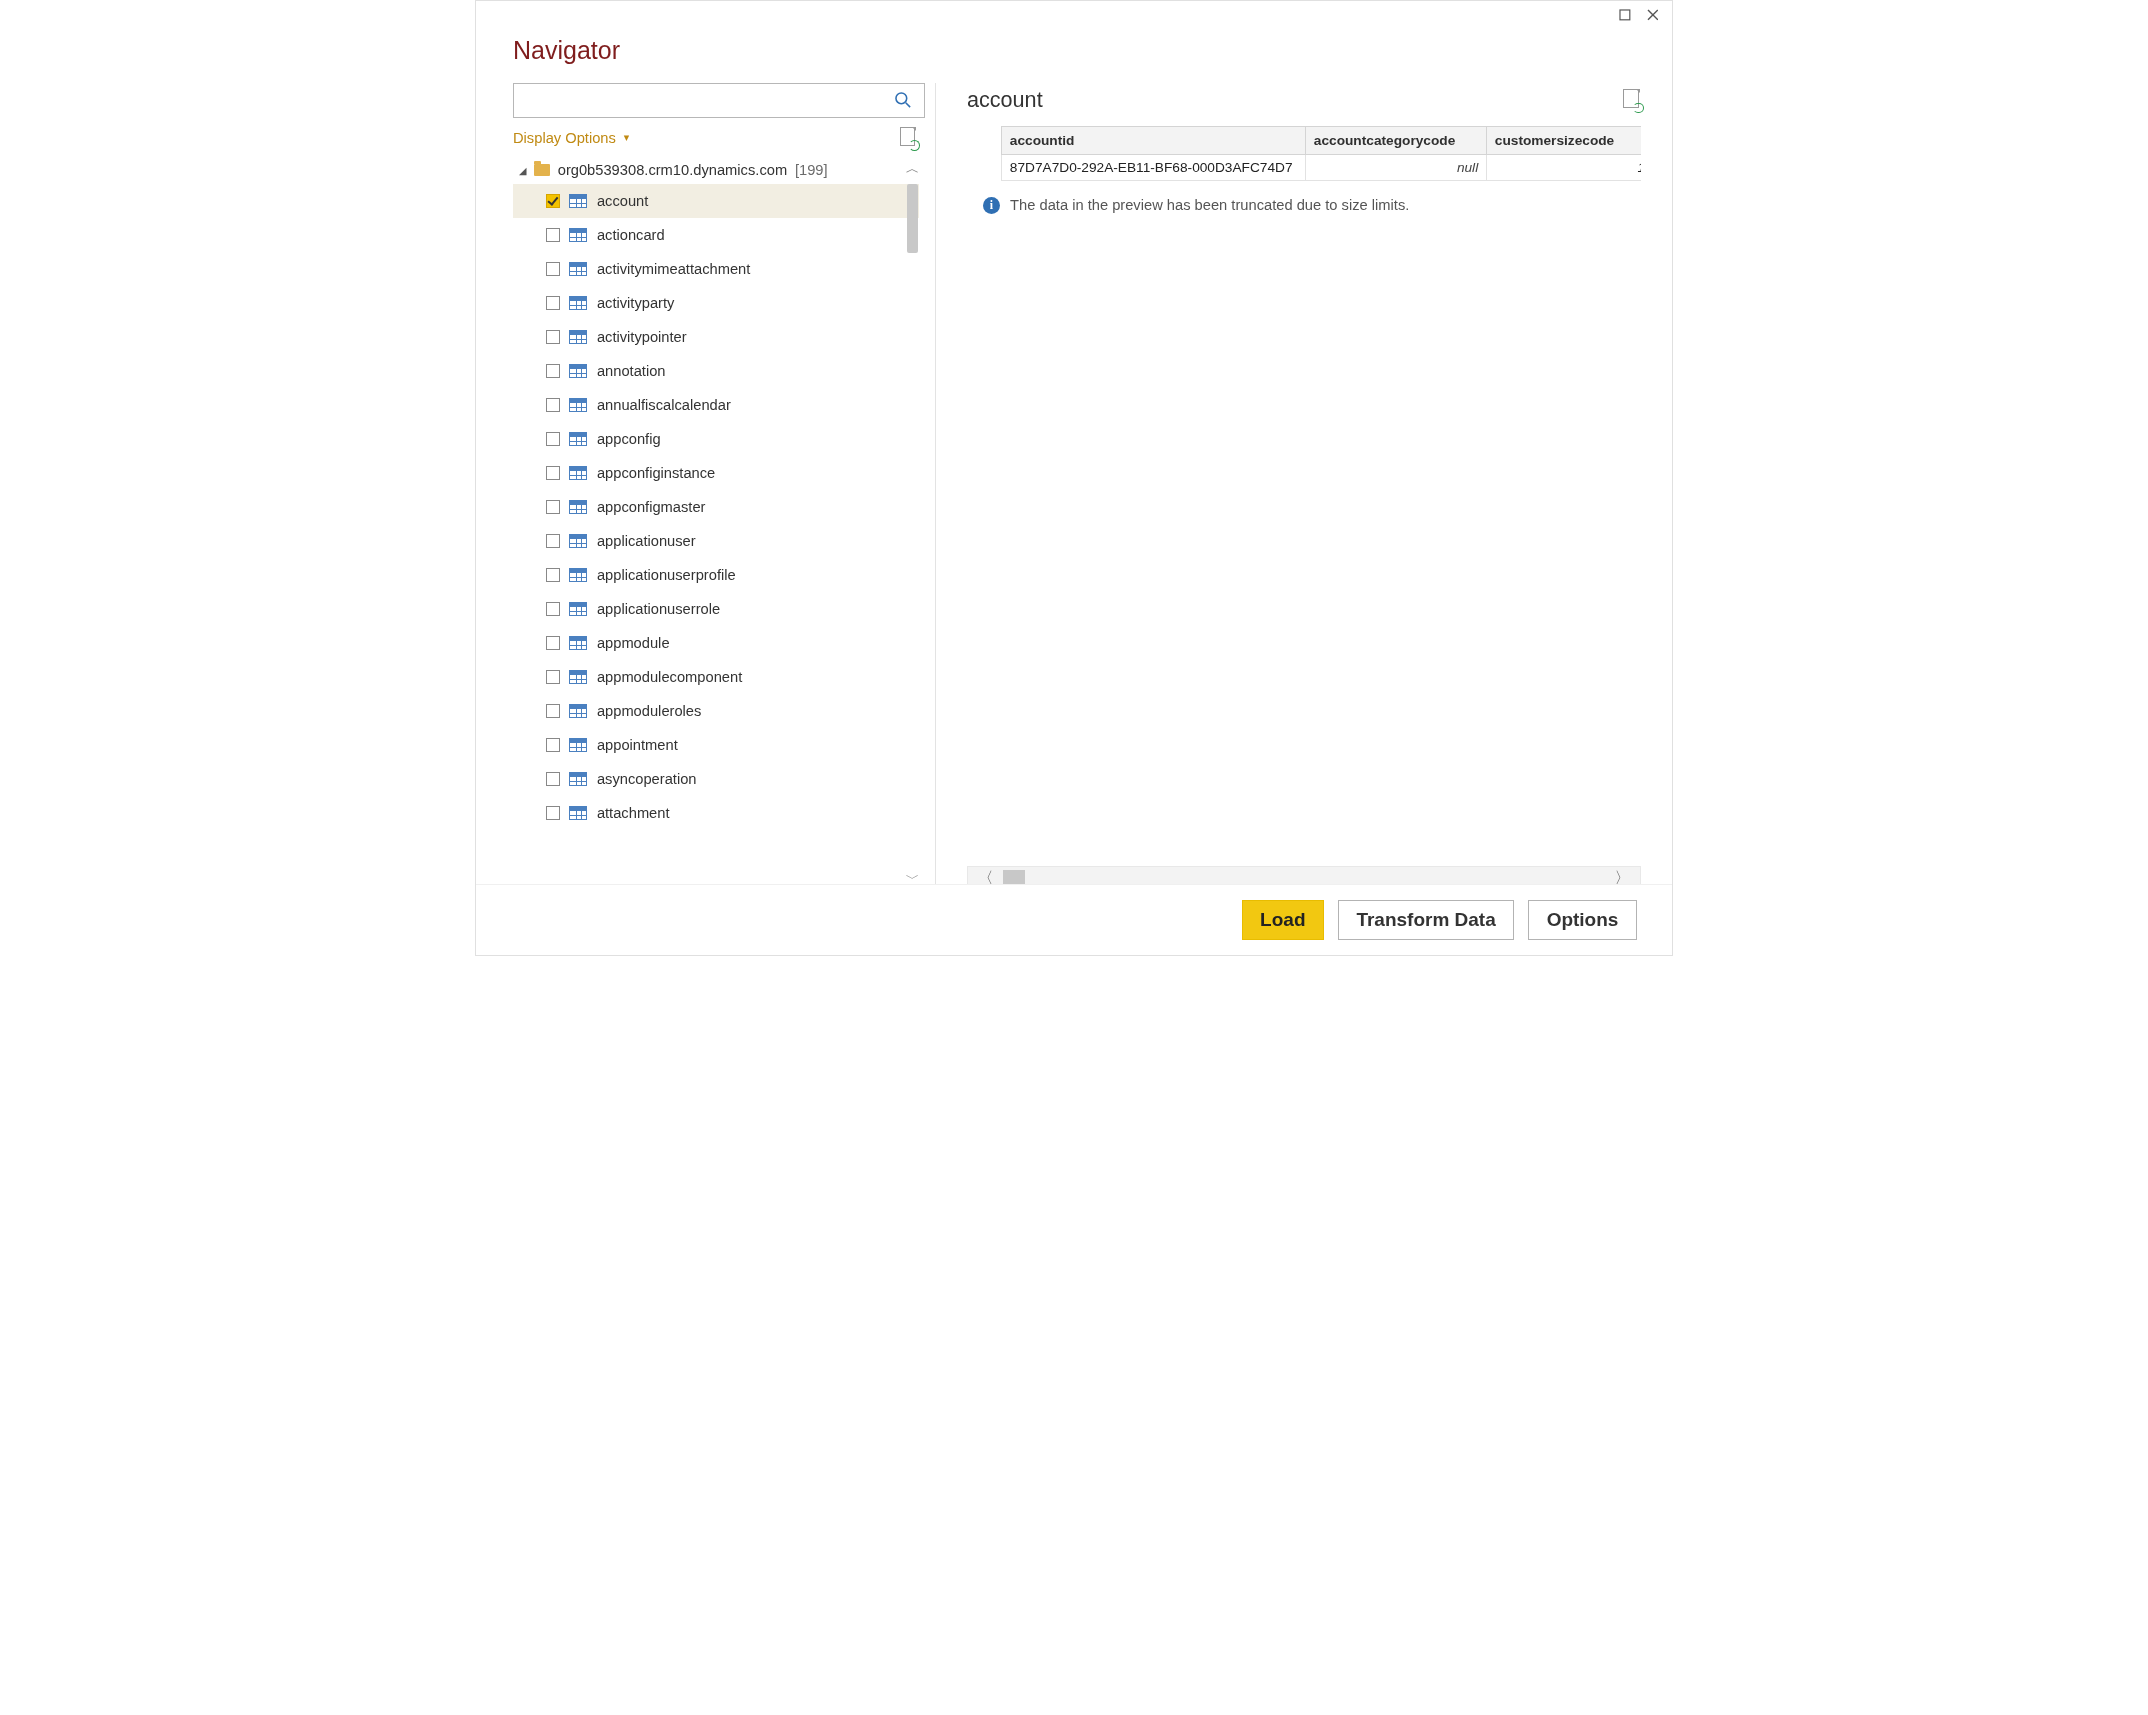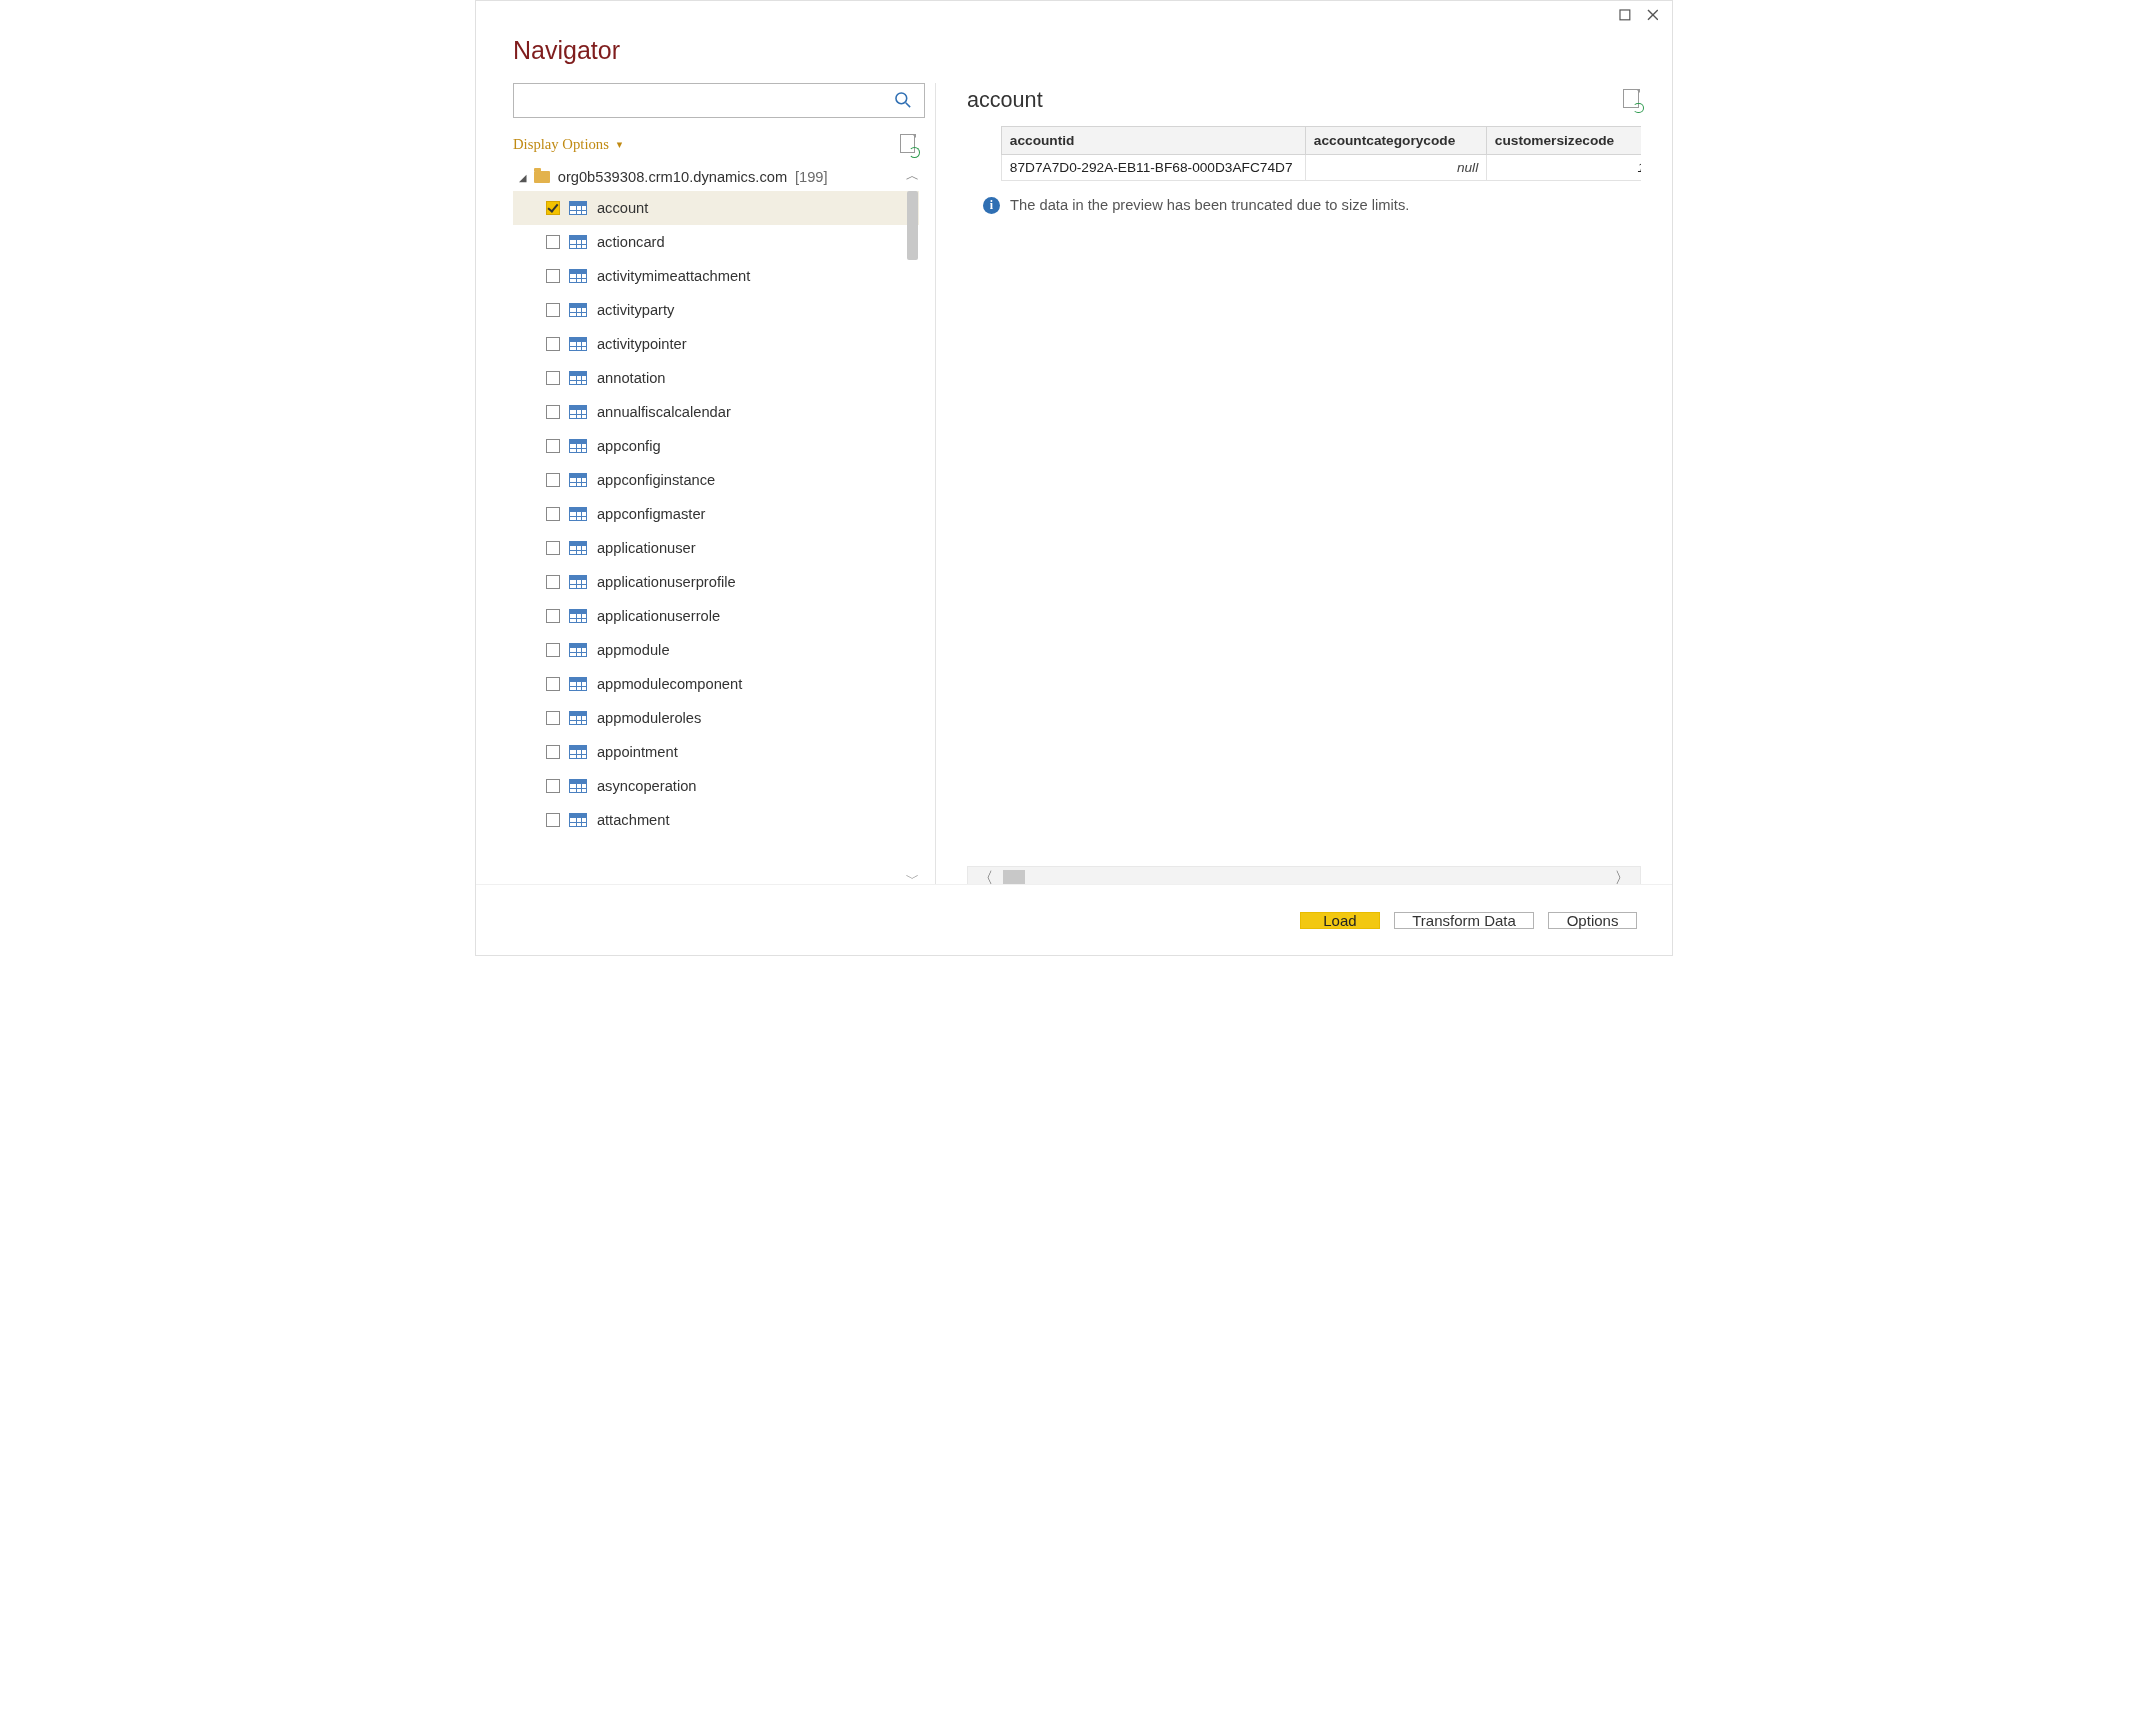--- a/index.html
+++ b/index.html
@@ -49,23 +49,22 @@
     border: 1px solid #b7b7b7;
     font-size: 13.7px;
     padding: 3.9px 33px 3.9px 7.8px;
     outline:none;
   }
   .search-icon {
     position:absolute; right: 7.8px; top: 7.8px; color:#2f6fb3;
   }
   .display-row {
     display:flex; align-items:center; justify-content:space-between;
-    margin-top: 16px; margin-bottom: 9.8px;
+    margin-top: 9px; margin-bottom: 9.8px;
     padding-right: 2px;
-    font-family: Liberation Serif, serif;
   }
   .display-options {
     color: #c08a13;
     font-size: 14.7px;
     display:flex; align-items:center; gap:7.8px;
     cursor:pointer;
   }
   .display-options .chev { font-size:10.8px; color:#c08a13; }
   .tree-wrap {
     flex:1; overflow:hidden; position:relative;
@@ -183,23 +182,23 @@
   .h-scroll .thumb { position:absolute; left:0; top:2.9px; height:17.6px; width:21.6px; background:#c8c8c8;}
   
   .footer {
     position:absolute; bottom:0; left:0; right:0;
     height:71px; display:flex; justify-content:flex-end; align-items:center;
     gap:13.7px; padding-right:35px;
     border-top:1px solid #f0f0f0;
     background:#fff;
   }
   .btn {
-    min-width:80px; height:17px; padding:0 17.6px;
+    min-width:80px; height:40px; padding:0 17.6px;
     border:1px solid #b3b3b3; background:#fff; color:#333;
-    font-size:15px; cursor:pointer; display:flex; align-items:center; justify-content:center;
+    font-size:19px; cursor:pointer; display:flex; align-items:center; justify-content:center;font-weight:bold;
   }
   .btn.primary {
     background:#f2c811; border-color:#e8bc00; color:#222;
   }
   .doc-refresh-icon {
     width:17.6px; height:21.6px; position:relative; display:inline-block;
   }
   .doc-refresh-icon .page {
     width:15.7px; height:19.6px; border:1px solid #9a9a9a; background:#fff; position:absolute;
   }

